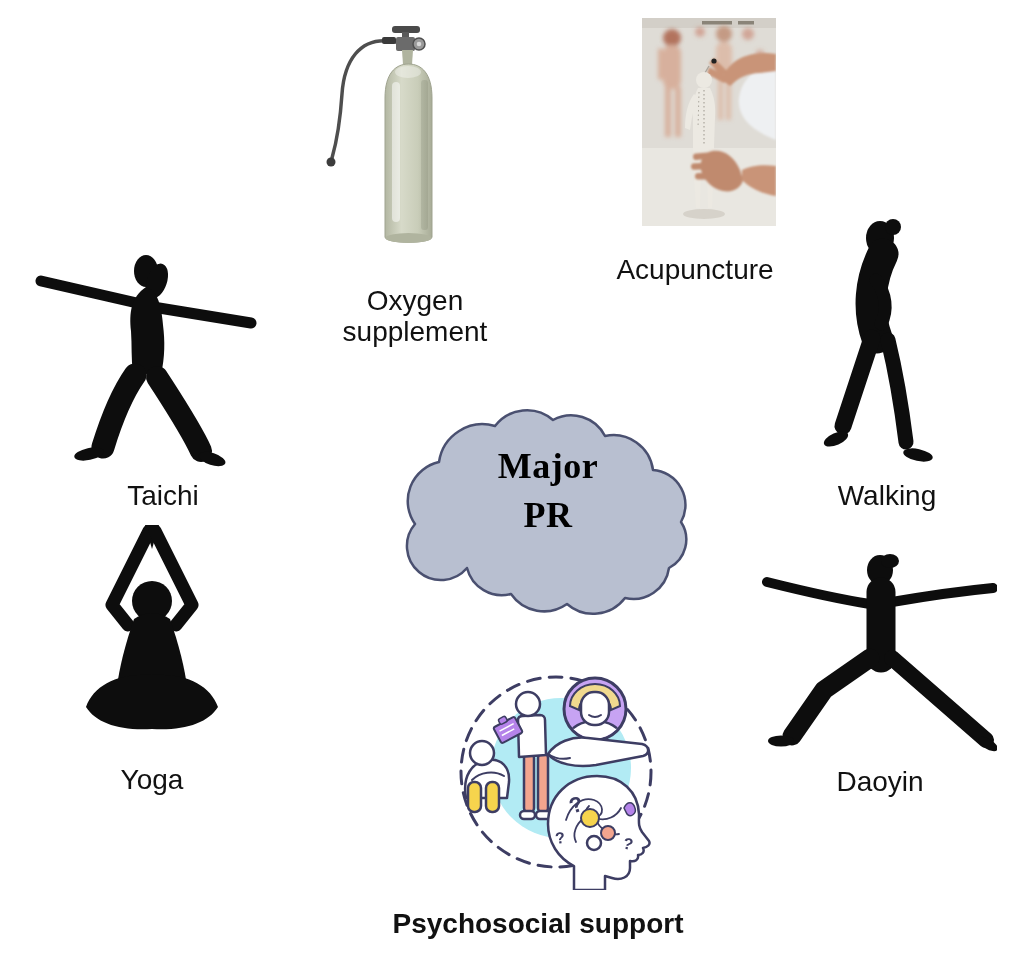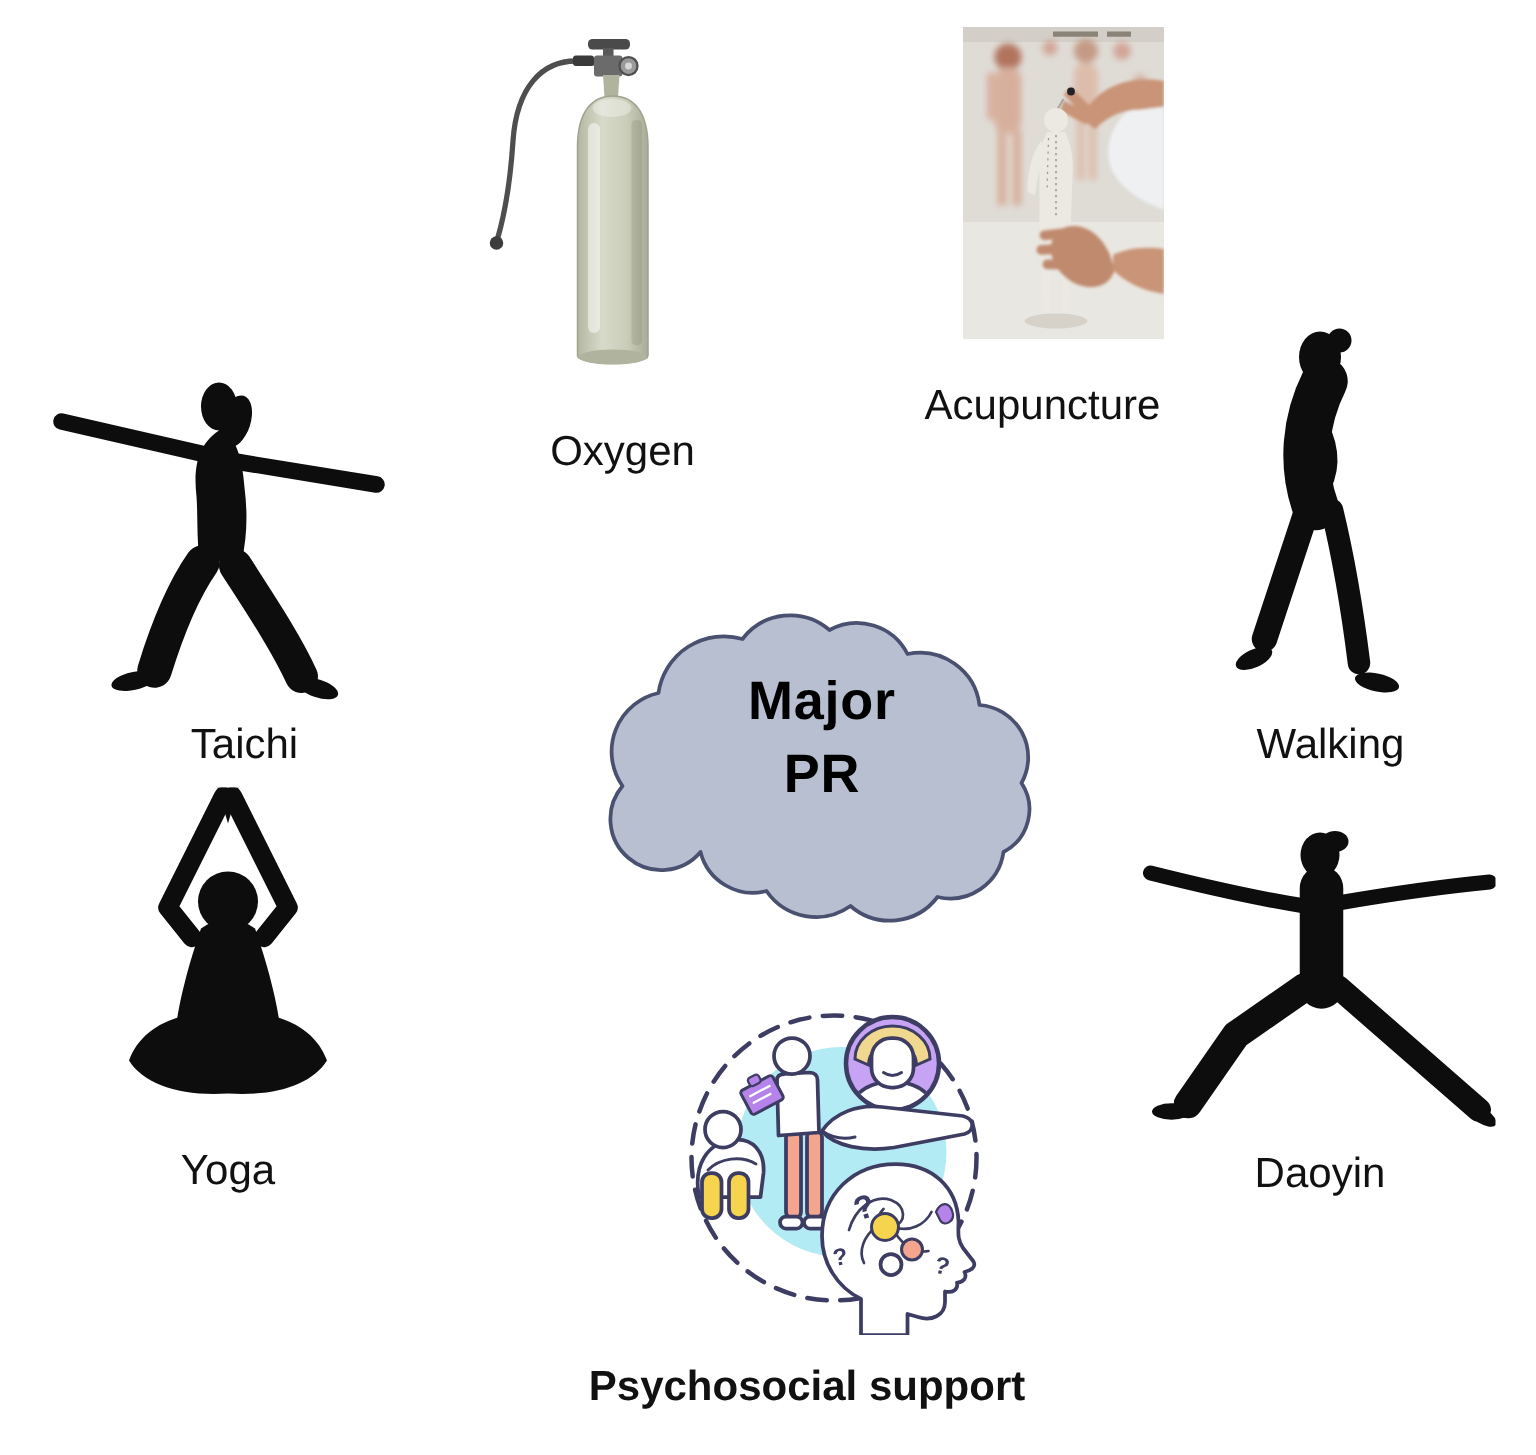--- a/index.html
+++ b/index.html
@@ -53,20 +53,21 @@
 
       <path d="M67,74 C67,50 77,40 90.5,40 C104,40 114,50 114,74 L114,213 C114,220 67,220 67,213 Z" fill="url(#tankGrad)" stroke="#9fa38f" stroke-width="1"></path>
       <ellipse cx="90.5" cy="214" rx="23" ry="5" fill="#b0b49f"></ellipse>
       <rect x="74" y="58" width="8" height="140" rx="4" fill="rgba(255,255,255,0.5)"></rect>
       <rect x="103" y="56" width="7" height="150" rx="3" fill="rgba(90,95,75,0.15)"></rect>
       <ellipse cx="90" cy="48" rx="13" ry="6" fill="rgba(255,255,255,0.35)"></ellipse>
     </svg>
   </div>
   <div class="lbl" style="left:320px;top:253px;width:190px;margin-top:32px;">
     <div>Oxygen</div>
+    <div>supplement</div>
   </div>
 
   <div class="fig" style="left:642px;top:18px;width:134px;height:208px;">
     <svg viewBox="0 0 134 208">
       <defs>
         <filter id="bl2" x="-30%" y="-30%" width="160%" height="160%">
             <feGaussianBlur stdDeviation="2.2"></feGaussianBlur>
           </filter>
         <filter id="bl1" x="-30%" y="-30%" width="160%" height="160%">
             <feGaussianBlur stdDeviation="1"></feGaussianBlur>
@@ -172,21 +173,21 @@
            a40,40 0 0 1 48,34
            a35,35 0 0 1 28,52
            a32,32 0 0 1 -12,46
            a36,36 0 0 1 -44,30
            a40,40 0 0 1 -58,6
            a40,40 0 0 1 -56,-10
            a36,36 0 0 1 -44,-26
            a34,34 0 0 1 -52,-44 Z"></path>
     </svg>
   </div>
-  <div class="cloud-title" style="left:395px;top:442px;width:306px;">
+  <div class="cloud-title" style="left:395px;top:442px;width:306px;font-family:Liberation Serif, serif;">
     <div>Major</div>
     <div>PR</div>
   </div>
 
   <div class="fig" style="left:82px;top:525px;width:140px;height:230px;">
     <svg viewBox="0 0 140 230">
       <g>
         <path class="f-sil" d="M63,0 L77,0 L70,24 Z"></path>
         <path class="s-sil" d="M67,6 L30,80 L46,100" stroke-width="13" stroke-linecap="round" stroke-linejoin="round"></path>
         <path class="s-sil" d="M73,6 L110,80 L94,100" stroke-width="13" stroke-linecap="round" stroke-linejoin="round"></path>

